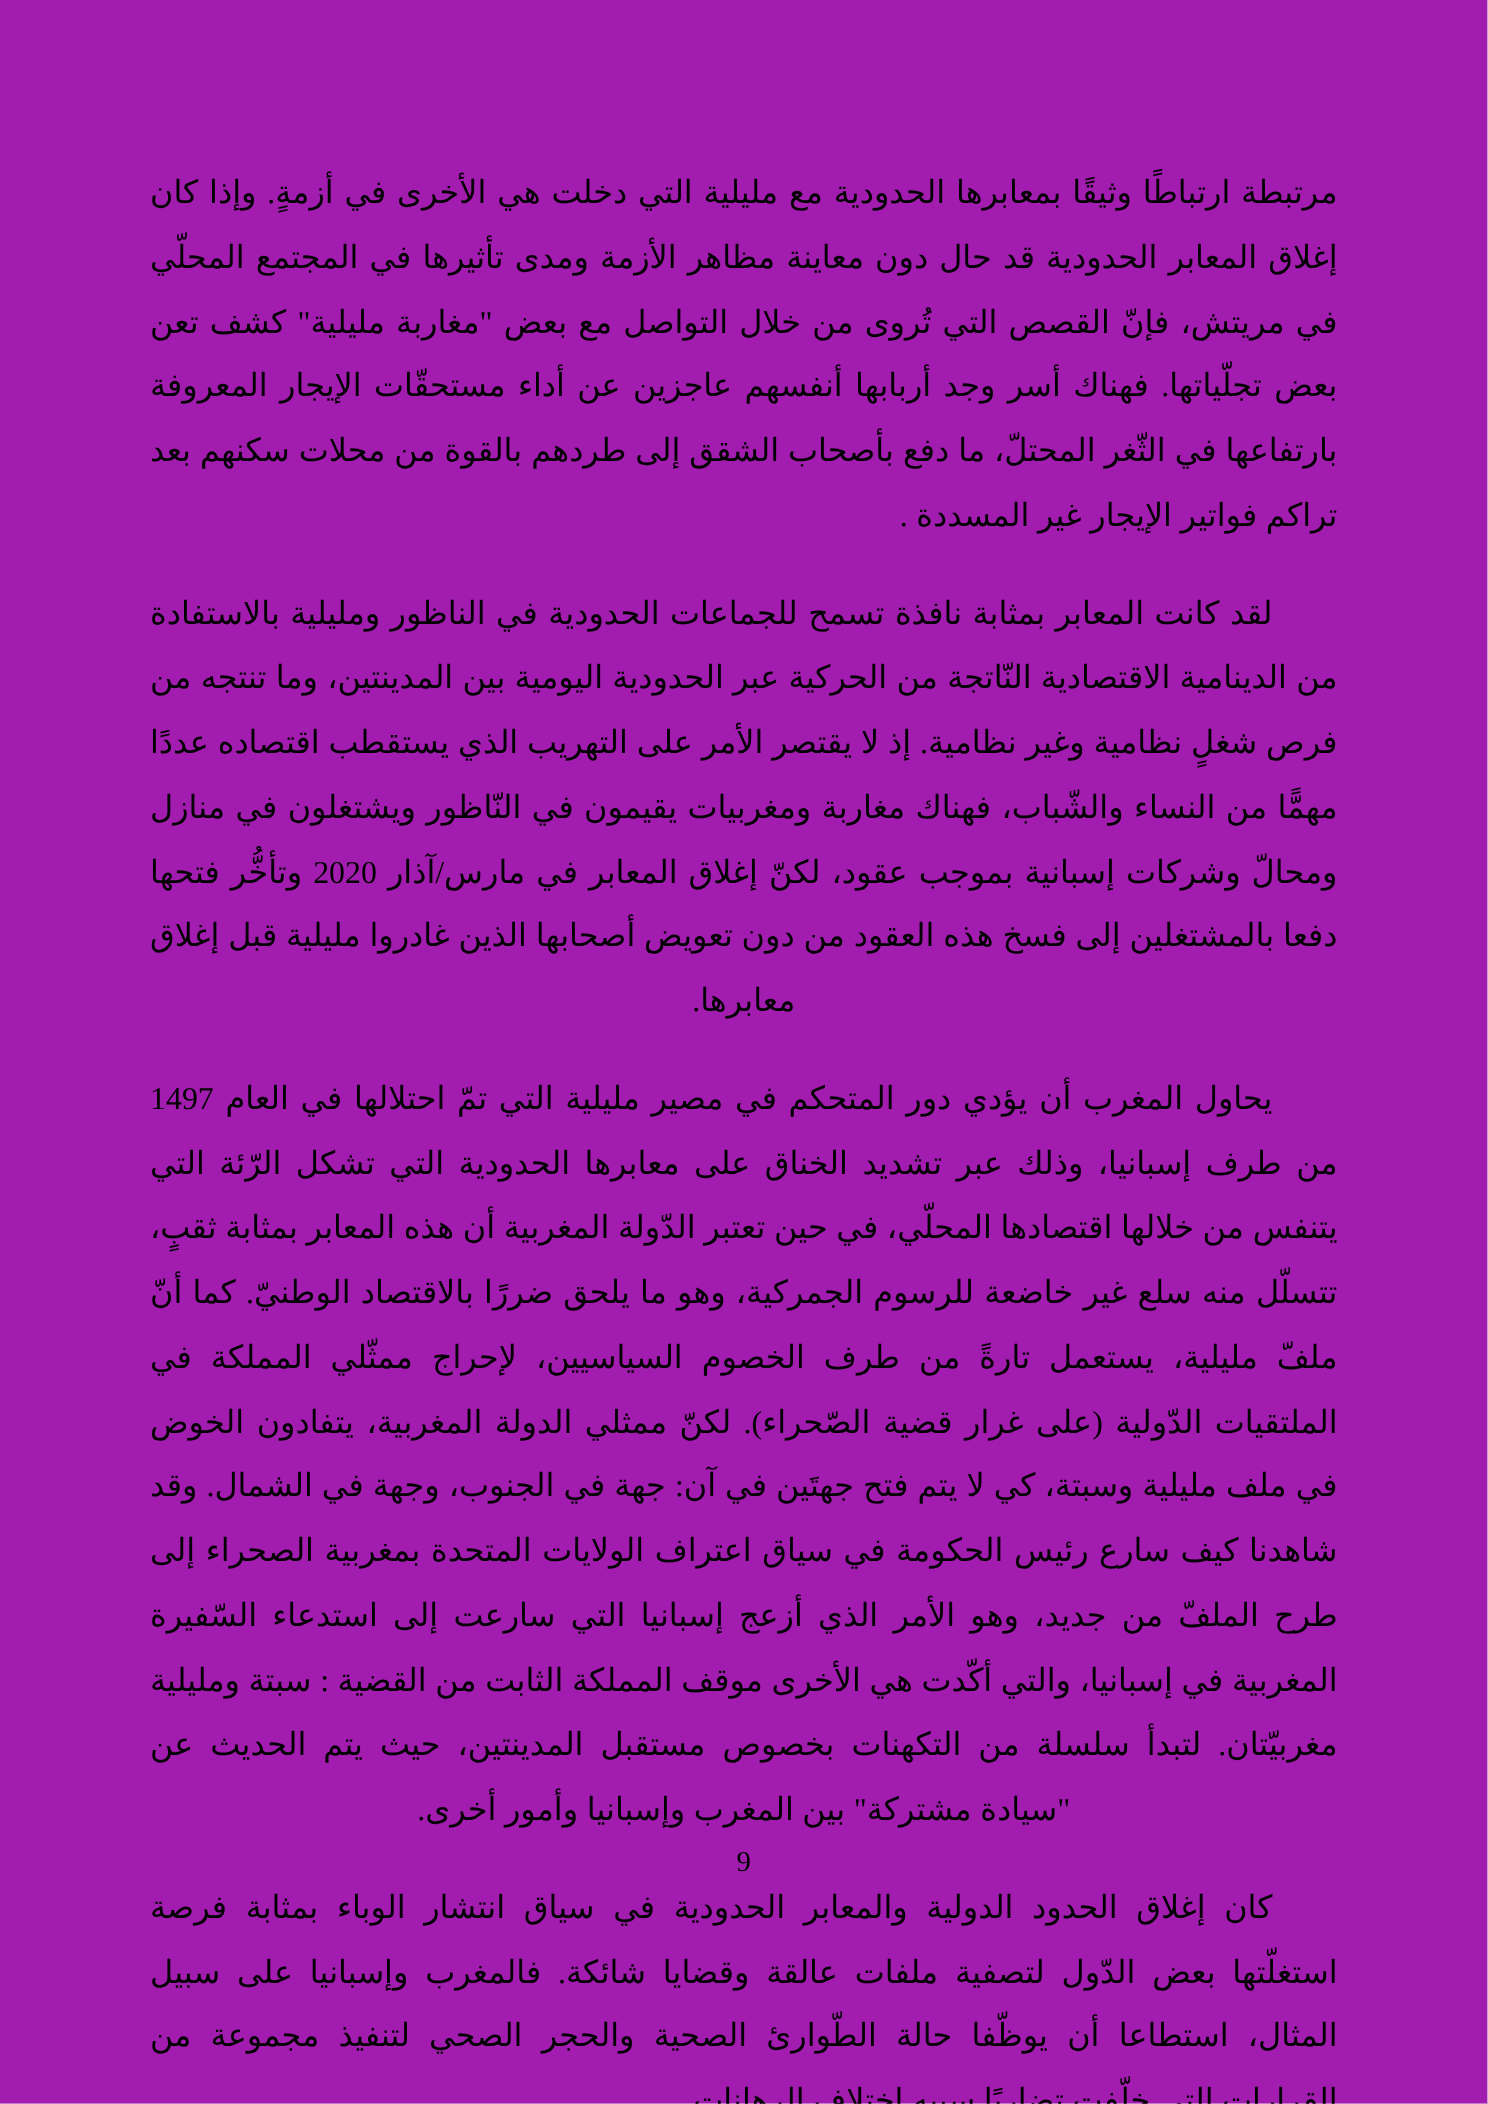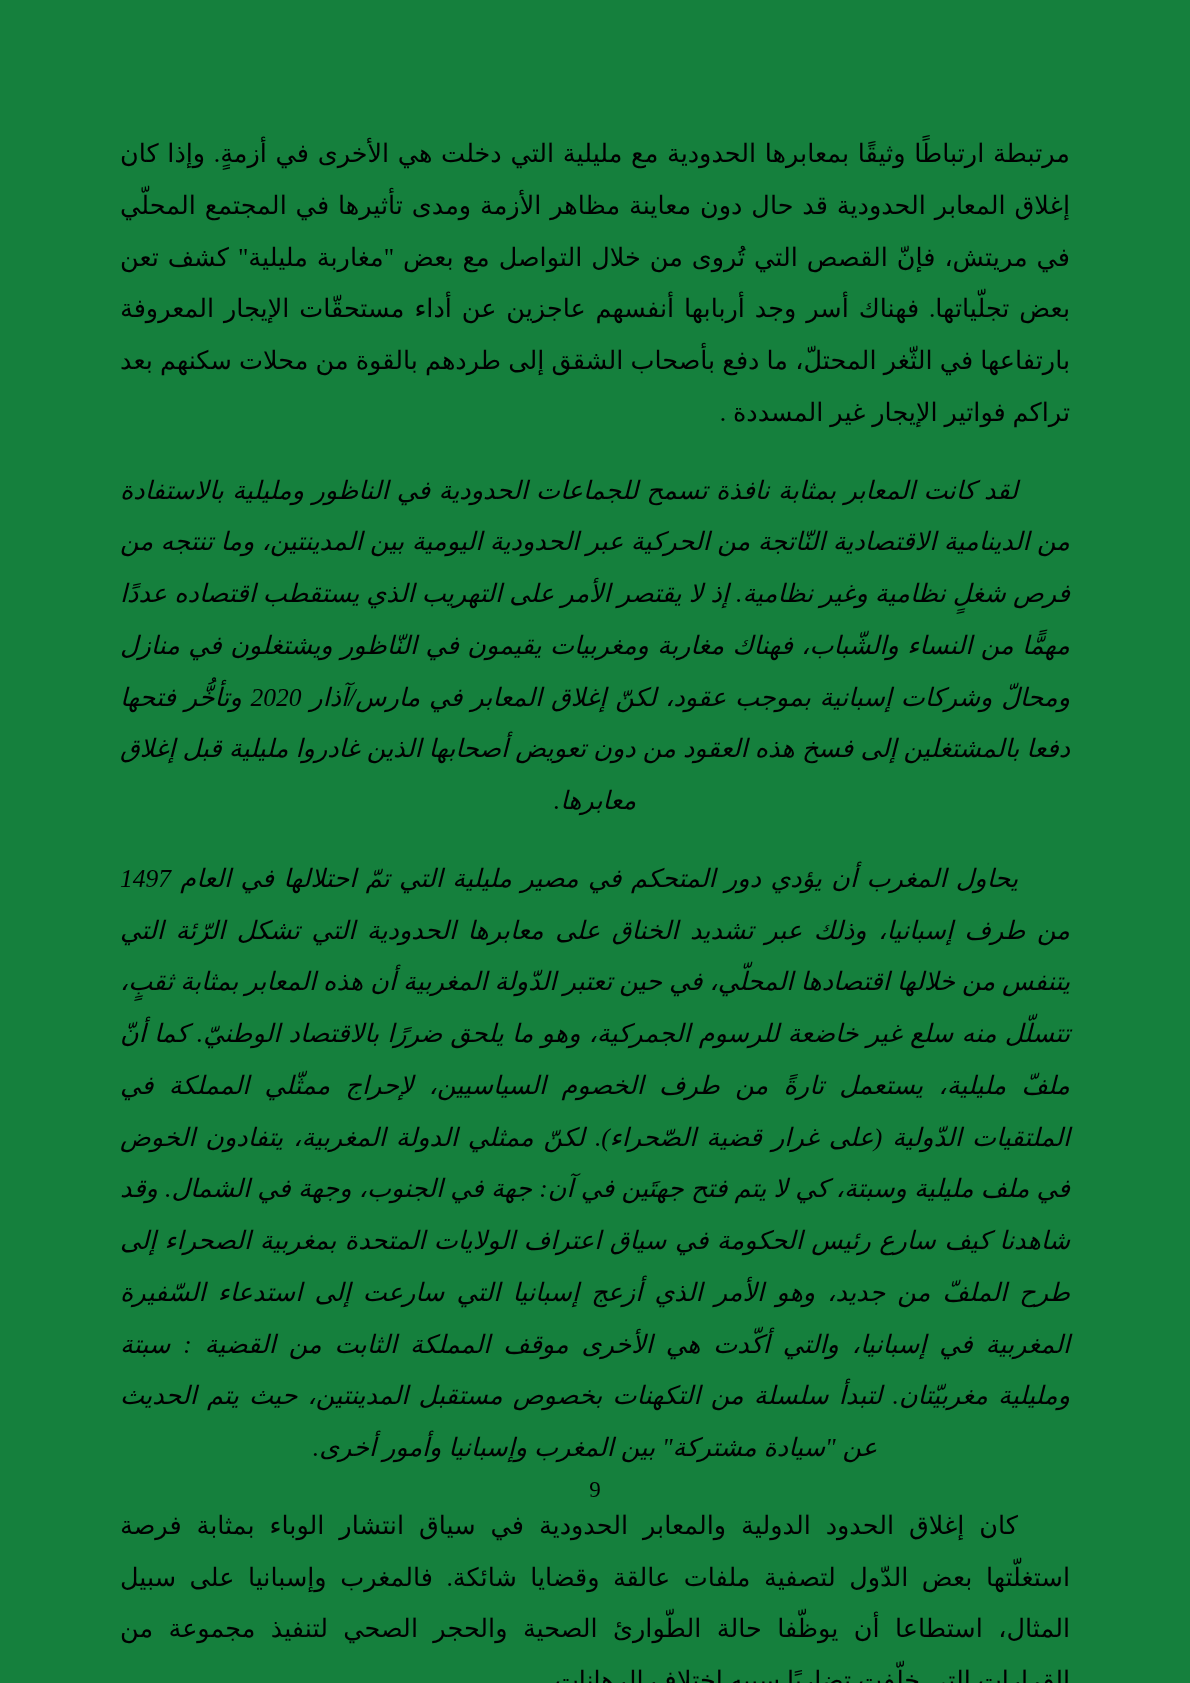--- a/index.html
+++ b/index.html
@@ -16,21 +16,21 @@
     position: relative;
     overflow: hidden;
   }
 
   .page {
     box-sizing: border-box;
     width: 1190px;
     height: 1683px;
     padding: 128px 120px 0 120px;
     position: relative;
-    background: #15803d;
+    background: #a21caf;
   }
 
   .doc-body {
     direction: rtl;
     text-align: justify;
     text-align-last: right;
   }
 
   p.para {
     margin: 0 0 26px 0;
@@ -51,21 +51,20 @@
   p.para.last-of-page {
     margin-bottom: 0;
   }
 
   
   p.para.end-right {
     text-align-last: right;
   }
   p.para.end-center {
     text-align-last: center;
-    font-style: italic;
   }
 
   .page-number {
     position: absolute;
     left: 0;
     right: 0;
     bottom: 182px;
     text-align: center;
     font-size: 23px;
     line-height: 1;

